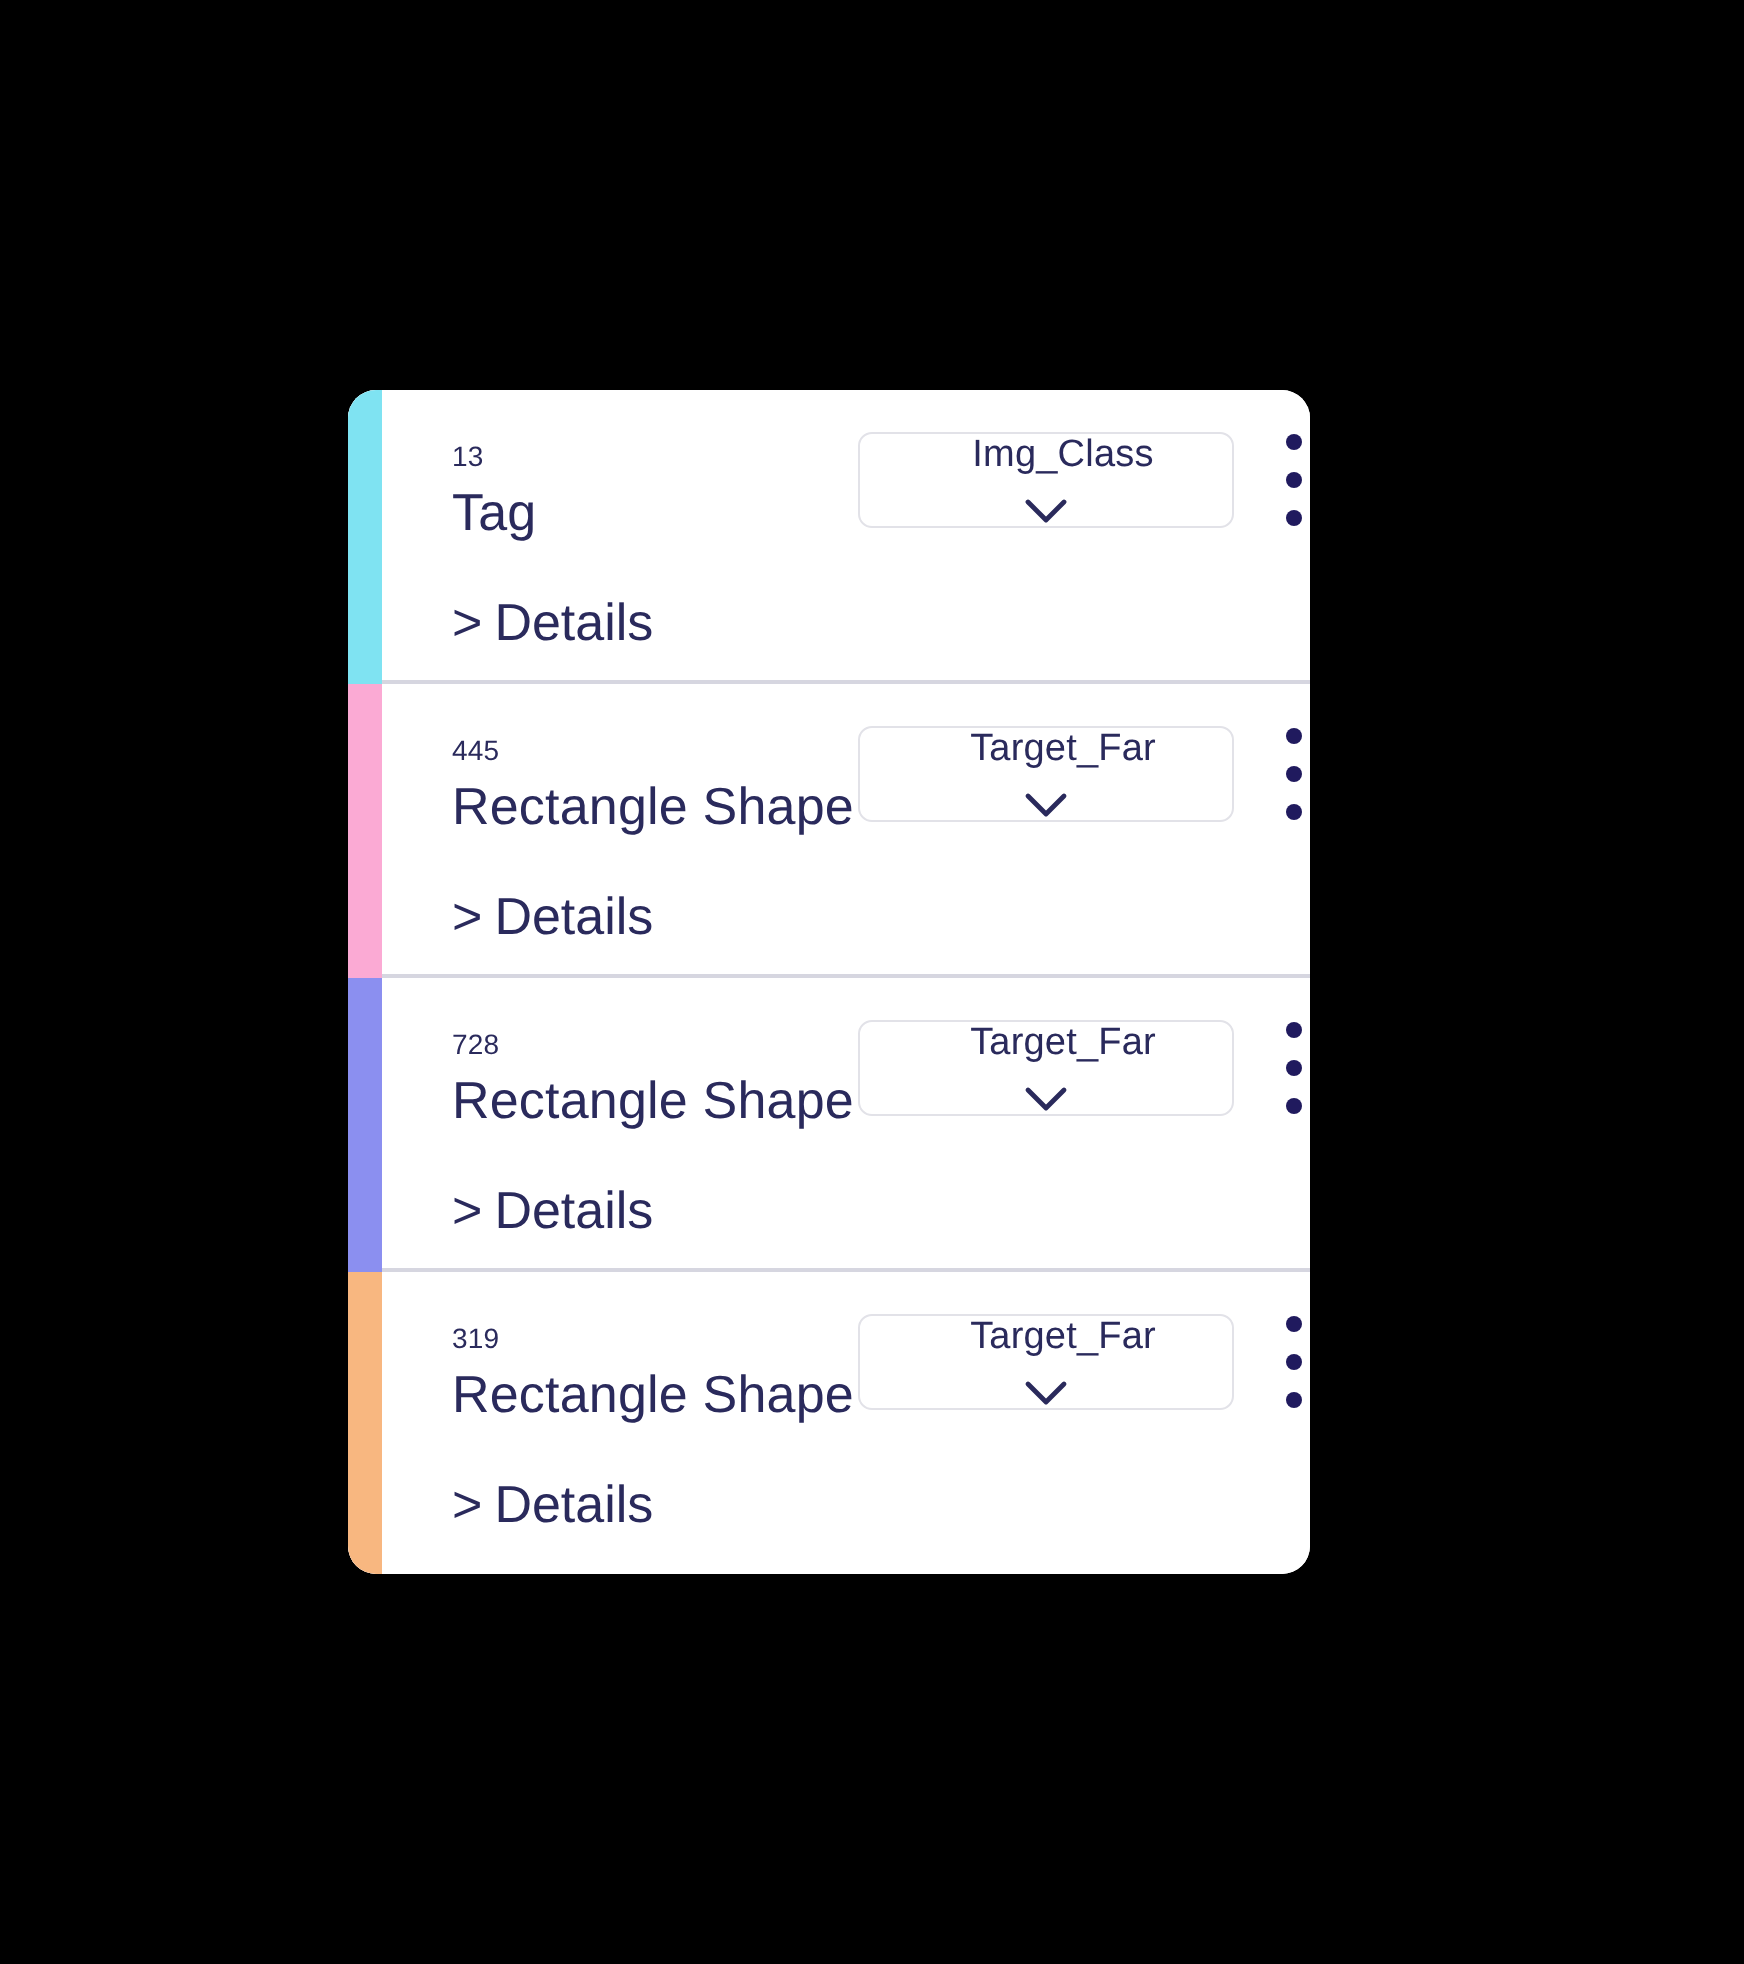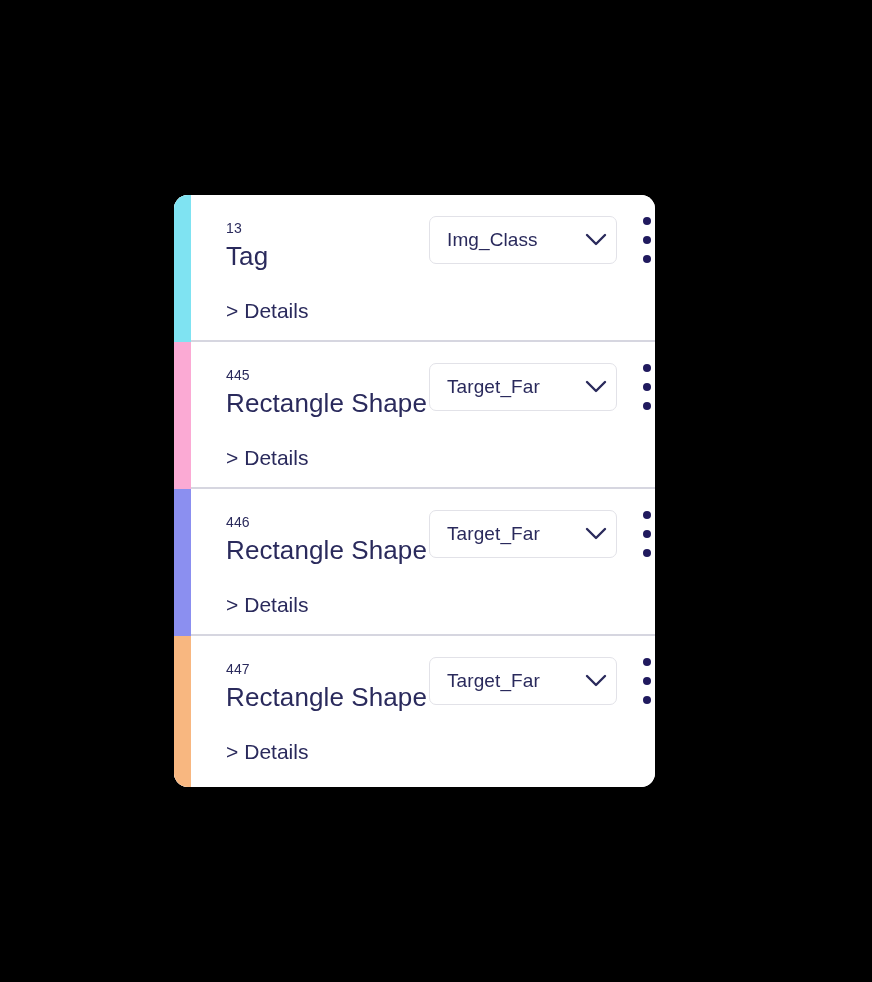--- a/index.html
+++ b/index.html
@@ -92,21 +92,21 @@
     line-height: 28px;
     color: #2a2a5c;
     letter-spacing: 0.1px;
     white-space: nowrap;
   }
 
   .details {
     position: absolute;
     left: 35px;
     top: 104px;
-    font-size: 21px;
+    font-size: 26px;
     line-height: 24px;
     color: #2a2a5c;
     white-space: nowrap;
     cursor: pointer;
     user-select: none;
   }
   .details .chev { margin-right: 6px; }
 
   
   .select {
@@ -115,20 +115,21 @@
     top: 21px;
     width: 188px;
     height: 48px;
     box-sizing: border-box;
     border: 1px solid #e2e2e8;
     border-radius: 7px;
     background: #ffffff;
     display: flex;
     align-items: center;
     cursor: pointer;
+    flex-direction: column;
   }
   .select-value {
     flex: 1 1 auto;
     padding-left: 17px;
     font-size: 19px;
     color: #2a2a5c;
     letter-spacing: 0.1px;
     white-space: nowrap;
     overflow: hidden;
   }
@@ -211,21 +212,21 @@
             <span class="dot"></span>
             <span class="dot"></span>
             <span class="dot"></span>
           </div>
         </div>
       </div>
       <div class="row r2">
         <div class="strip" style="background: rgb(139, 143, 240);"></div>
         <div class="row-body sep">
           <div class="labels">
-            <div class="id-line">446</div>
+            <div class="id-line">728</div>
             <div class="type-line">Rectangle Shape</div>
           </div>
           <div class="details"><span class="chev">&gt;</span><span>Details</span></div>
           <div class="select">
             <span class="select-value">Target_Far</span>
             <span class="select-caret">
               <svg width="22" height="14" viewBox="0 0 22 14" fill="none" aria-hidden="true">
                 <path d="M2 2 L11 11 L20 2" stroke="#2a2a5c" stroke-width="2.4" stroke-linecap="round" stroke-linejoin="round"></path>
               </svg>
             </span>
@@ -234,21 +235,21 @@
             <span class="dot"></span>
             <span class="dot"></span>
             <span class="dot"></span>
           </div>
         </div>
       </div>
       <div class="row r3">
         <div class="strip" style="background: rgb(248, 183, 128);"></div>
         <div class="row-body">
           <div class="labels">
-            <div class="id-line">447</div>
+            <div class="id-line">319</div>
             <div class="type-line">Rectangle Shape</div>
           </div>
           <div class="details"><span class="chev">&gt;</span><span>Details</span></div>
           <div class="select">
             <span class="select-value">Target_Far</span>
             <span class="select-caret">
               <svg width="22" height="14" viewBox="0 0 22 14" fill="none" aria-hidden="true">
                 <path d="M2 2 L11 11 L20 2" stroke="#2a2a5c" stroke-width="2.4" stroke-linecap="round" stroke-linejoin="round"></path>
               </svg>
             </span>

